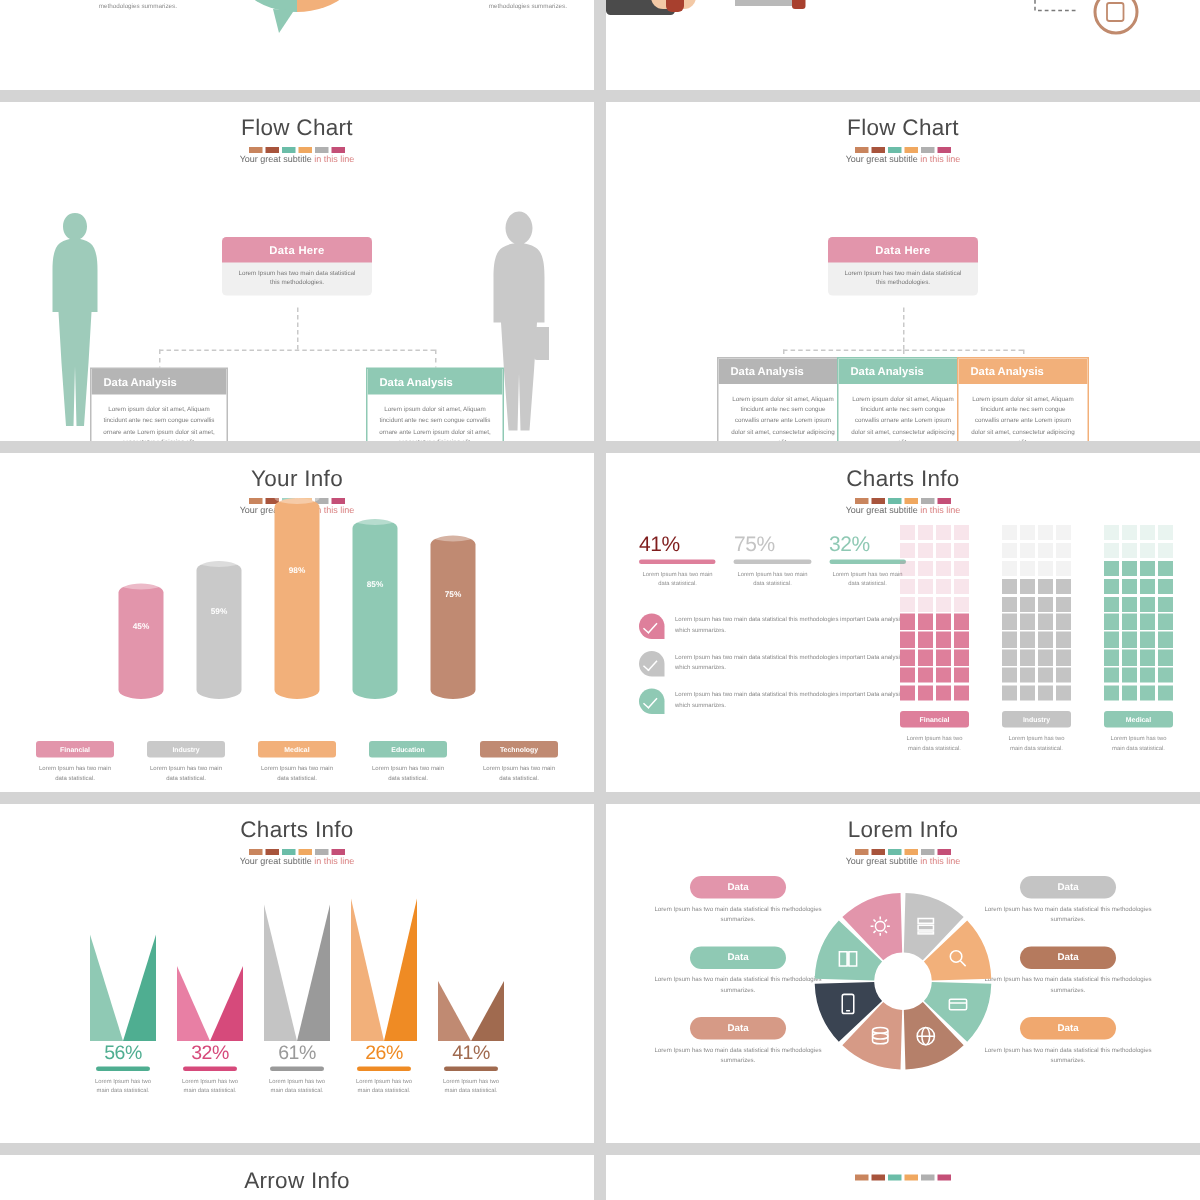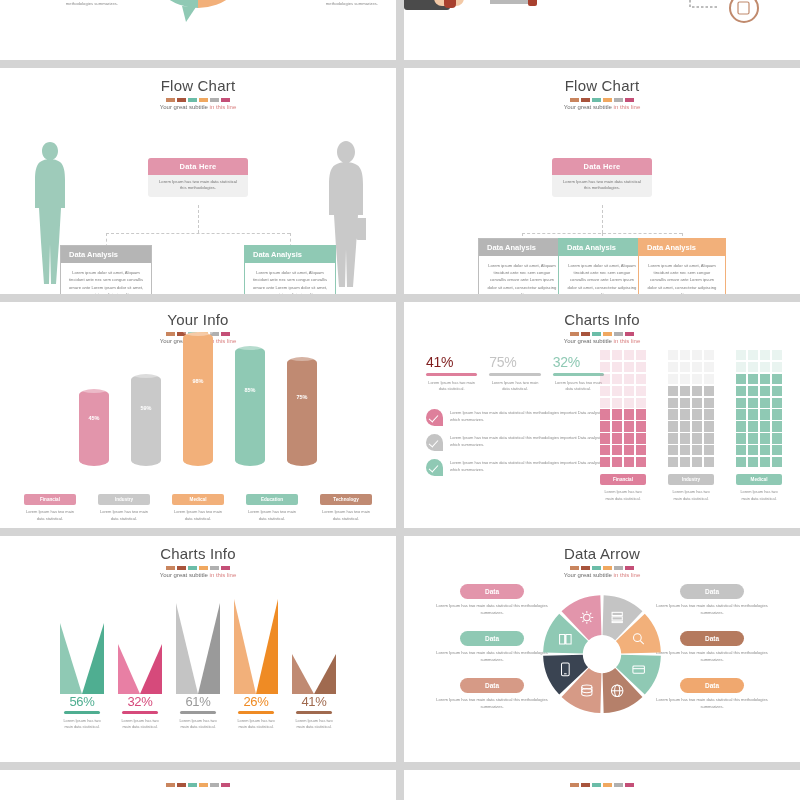--- a/index.html
+++ b/index.html
@@ -568,21 +568,21 @@
         <div class="tri-label">
           <div class="num" style="color:#a06a4f">41%</div>
           <div class="bar" style="background:#a06a4f"></div>
           <div class="cap2">Lorem Ipsum has two main data statistical.</div>
         </div>
       </div>
   </div>
 
   <div class="slide">
     <div class="title-block">
-      <h2>Data Arrow</h2>
+      <h2>Lorem Info</h2>
       <div class="swatches">
         <i style="background:#c9855e"></i>
           <i style="background:#a8543c"></i>
           <i style="background:#6bbda8"></i>
         <i style="background:#f0a860"></i>
           <i style="background:#b0b0b0"></i>
           <i style="background:#c44f77"></i>
       </div>
       <div class="subtitle">
         <span>Your great subtitle </span><em>in this line</em>
@@ -642,20 +642,21 @@
         <g transform="translate(65.2736271933644,31.719468984300235)" fill="none" stroke="#ffffff" stroke-width="1.6">
           <circle cx="11" cy="11" r="5"></circle>
           <path d="M11 1 v3 M11 18 v3 M1 11 h3 M18 11 h3 M4 4 l2.2 2.2 M15.8 15.8 L18 18 M18 4 l-2.2 2.2 M6.2 15.8 L4 18"></path>
         </g>
         <circle cx="100" cy="100" r="28" fill="#ffffff"></circle>
       </svg>
   </div>
 
   <div class="slide partial-bot">
     <div class="title-block">
+      <h2>Arrow Info</h2>
       <div class="swatches">
         <i style="background:#c9855e"></i>
           <i style="background:#a8543c"></i>
           <i style="background:#6bbda8"></i>
         <i style="background:#f0a860"></i>
           <i style="background:#b0b0b0"></i>
           <i style="background:#c44f77"></i>
       </div>
 
     </div>

